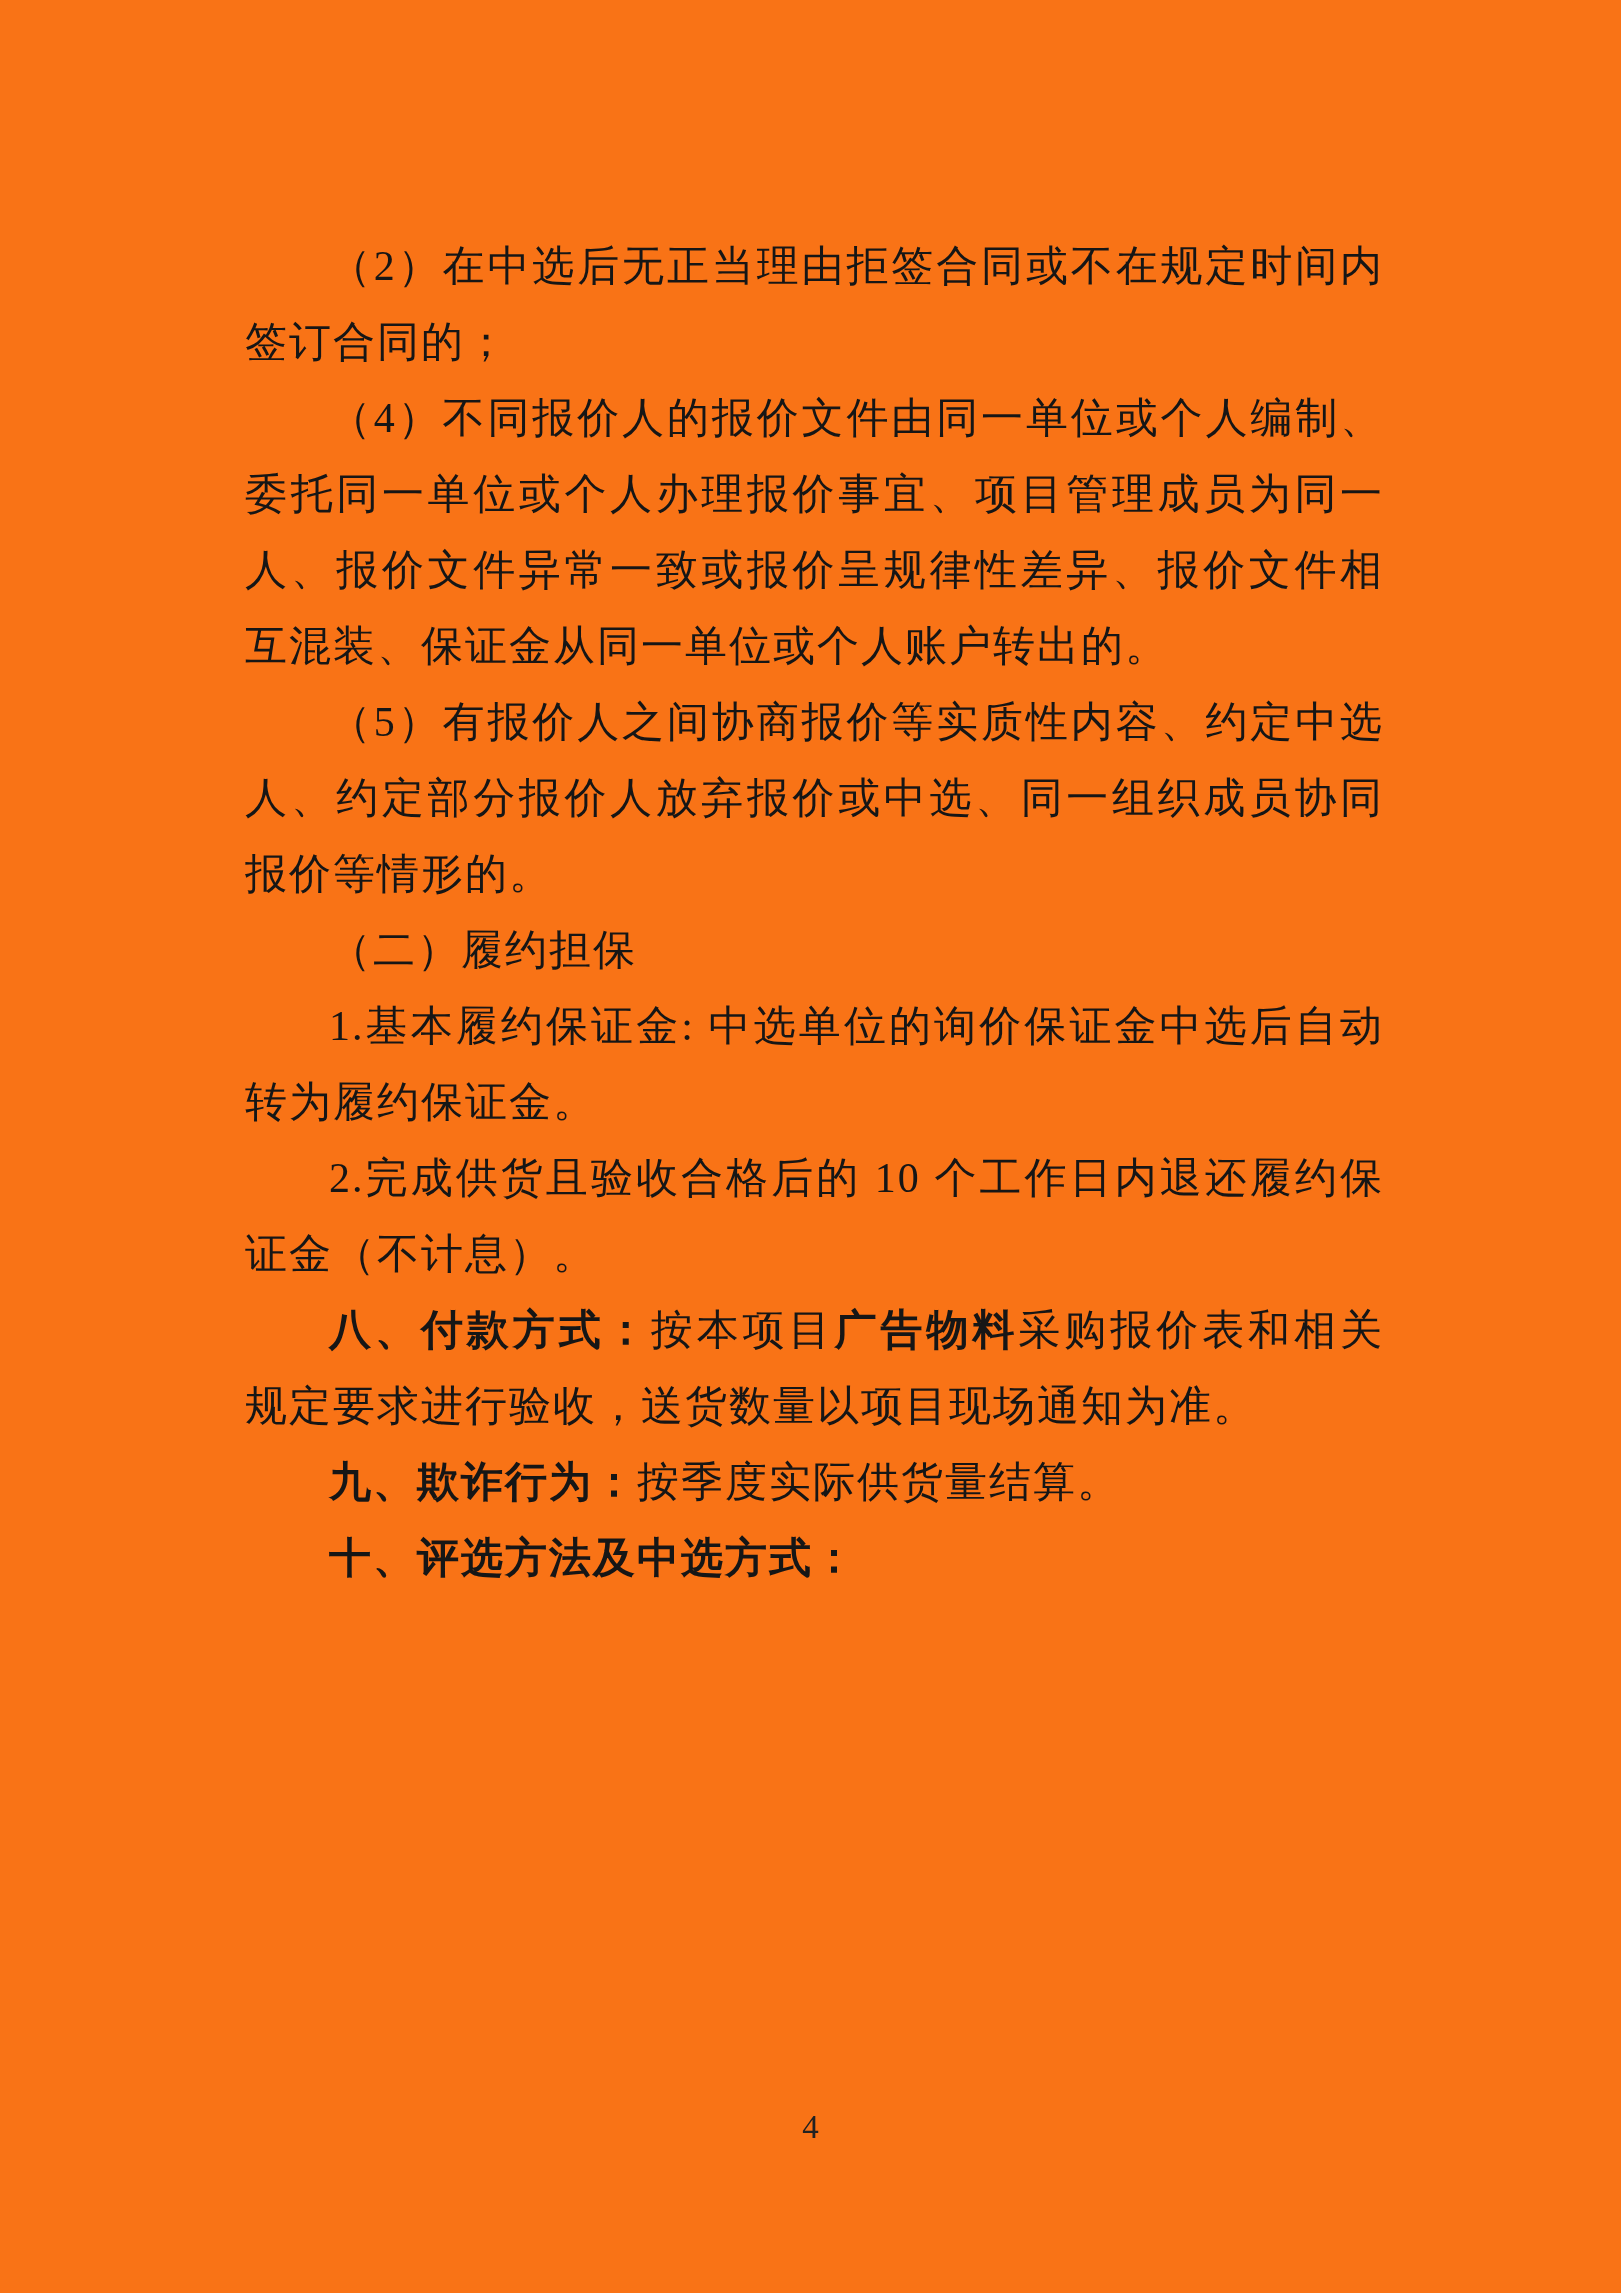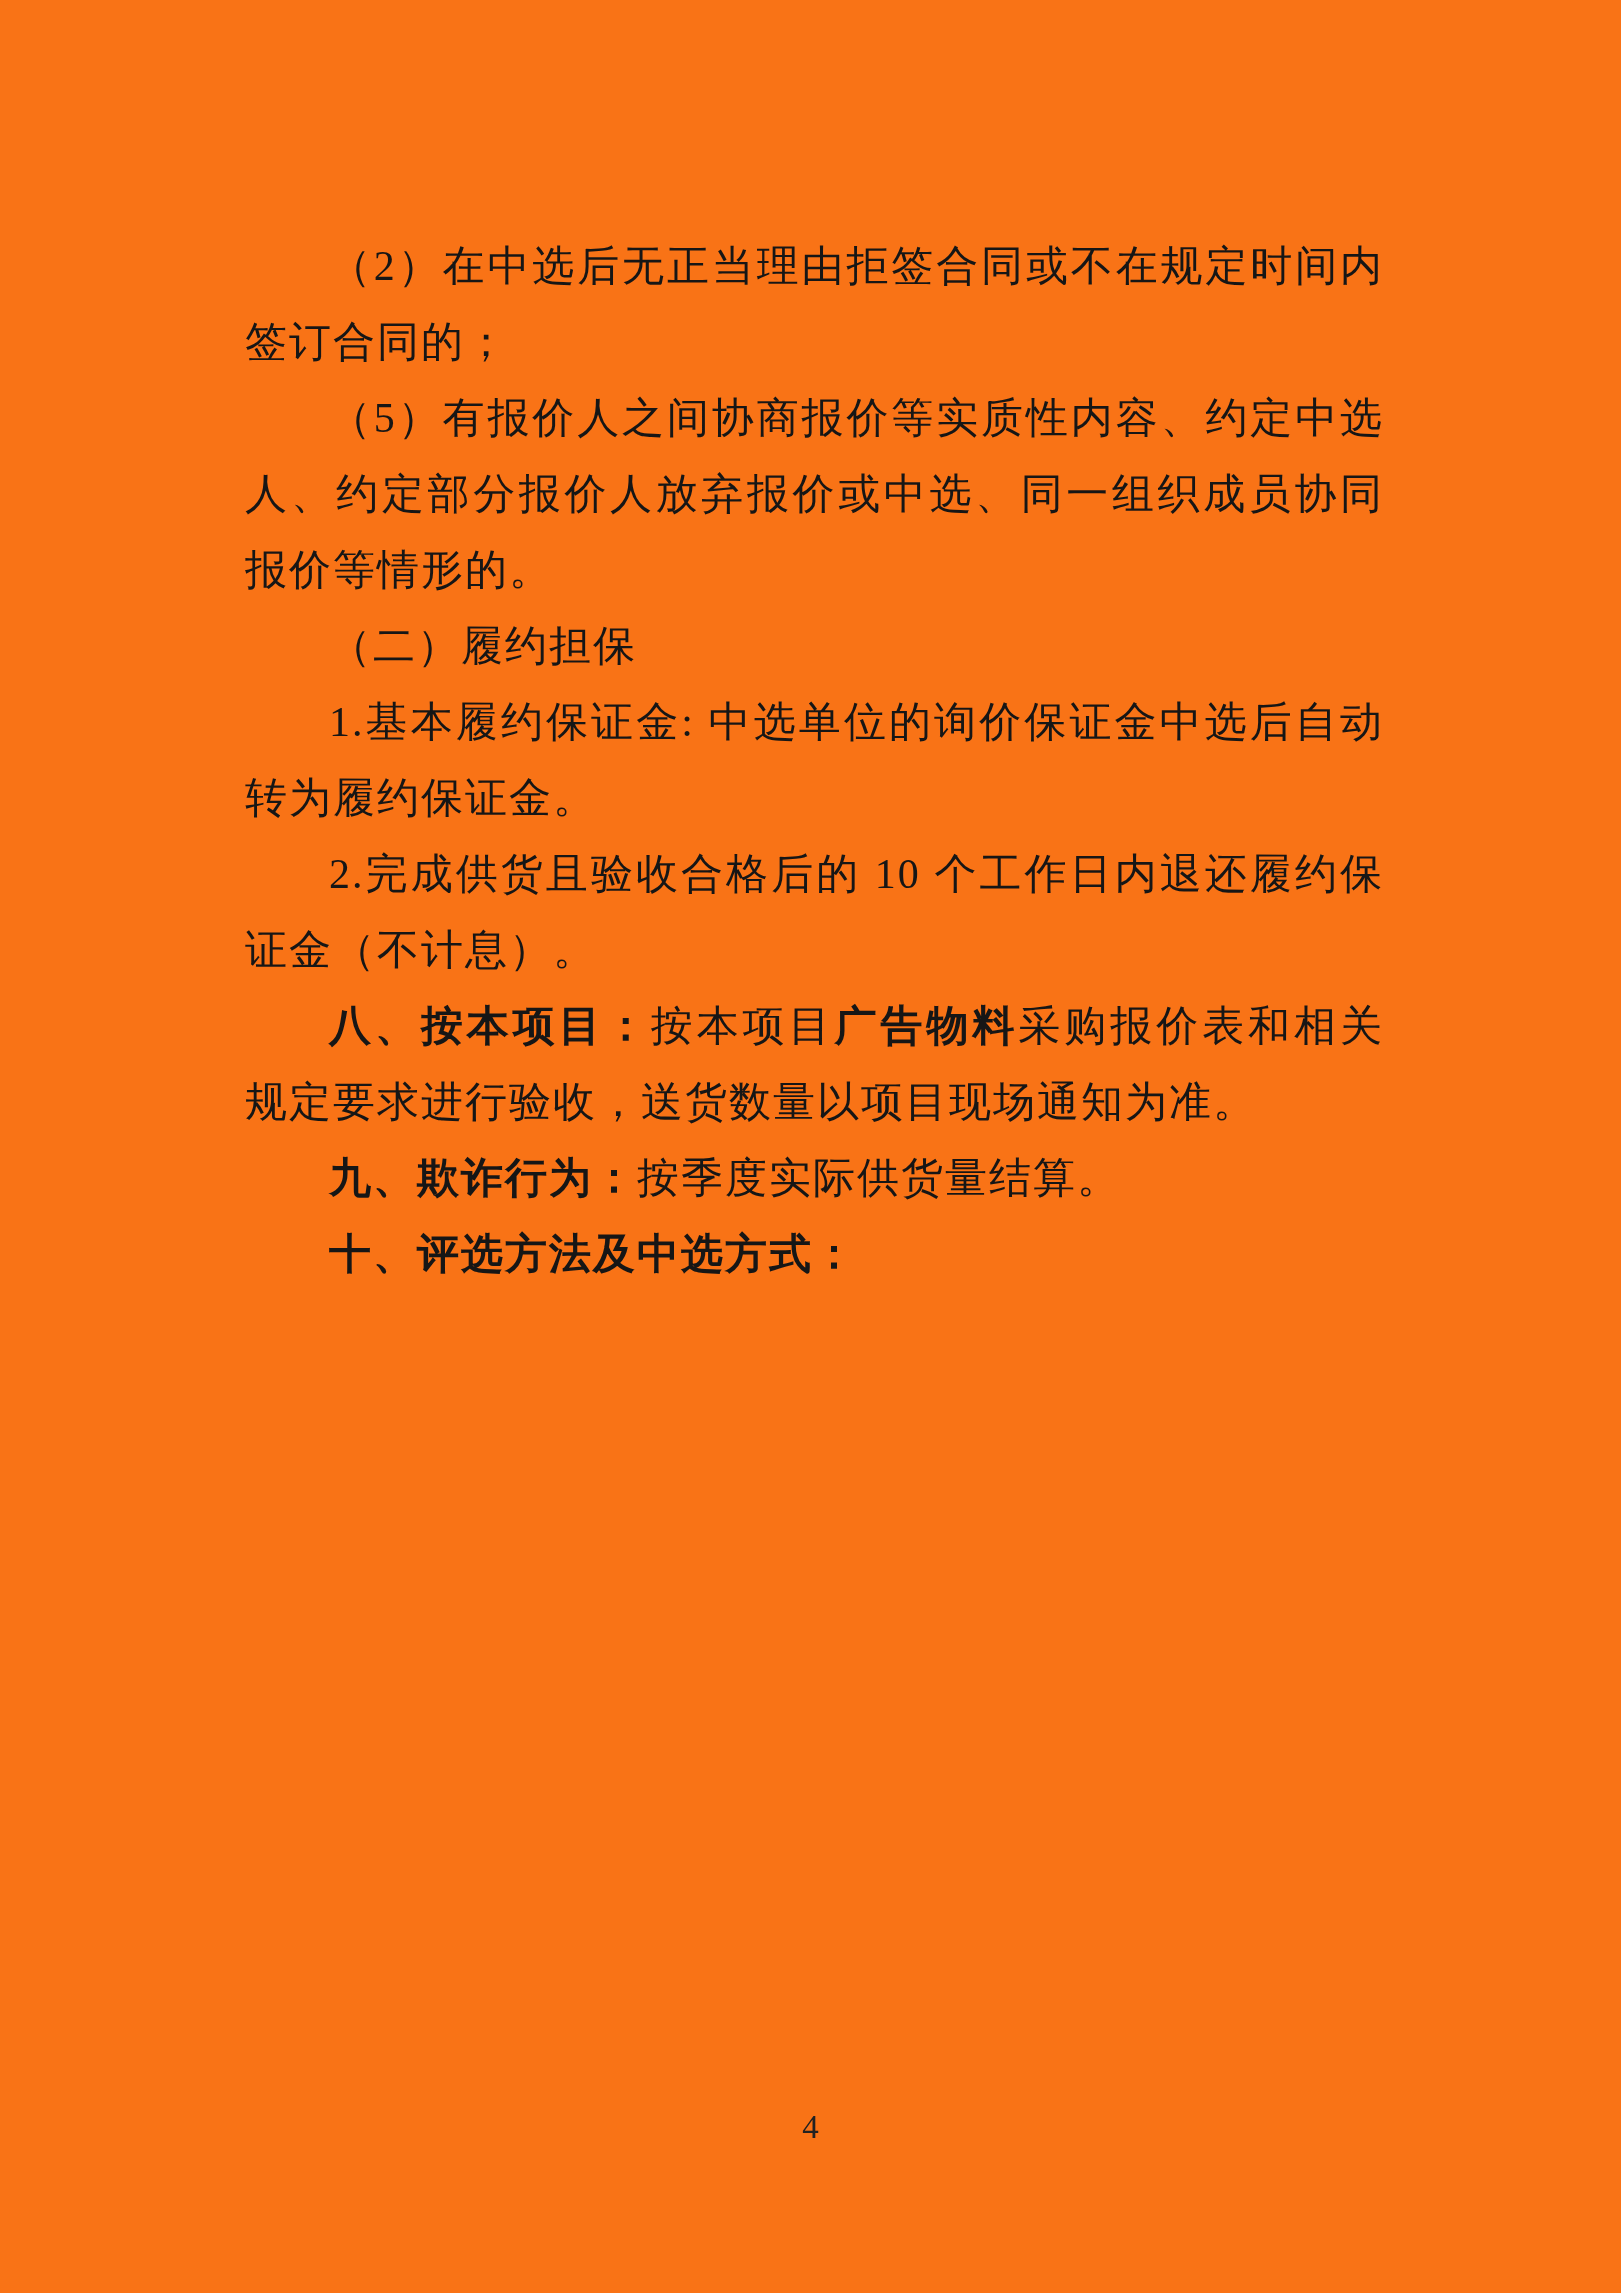--- a/index.html
+++ b/index.html
@@ -52,30 +52,31 @@
 </head>
 <body>
 
 <div class="page">
 
   <div class="content">
 
     <p class="para"><span>（2）在中选后无正当理由拒签合同或不在规定时间内签订合同的；</span></p>
 
 
+    <p class="para"><span>（4）不同报价人的报价文件由同一单位或个人编制、委托同一单位或个人办理报价事宜、项目管理成员为同一人、报价文件异常一致或报价呈规律性差异、报价文件相互混装、保证金从同一单位或个人账户转出的。</span></p>
 
     <p class="para"><span>（5）有报价人之间协商报价等实质性内容、约定中选人、约定部分报价人放弃报价或中选、同一组织成员协同报价等情形的。</span></p>
 
     <p class="para"><span>（二）履约担保</span></p>
 
     <p class="para"><span>1.基本履约保证金: 中选单位的询价保证金中选后自动转为履约保证金。</span></p>
 
     <p class="para"><span>2.完成供货且验收合格后的 10 个工作日内退还履约保证金（不计息）。</span></p>
 
-    <p class="para"><span class="b">八、按本项目：</span><span>按本项目</span><span class="b">广告物料</span><span>采购报价表和相关规定要求进行验收，送货数量以项目现场通知为准。</span></p>
+    <p class="para"><span class="b">八、付款方式：</span><span>按本项目</span><span class="b">广告物料</span><span>采购报价表和相关规定要求进行验收，送货数量以项目现场通知为准。</span></p>
 
     <p class="para"><span class="b">九、欺诈行为：</span><span>按季度实际供货量结算。</span></p>
 
     <p class="para"><span class="b">十、评选方法及中选方式：</span></p>
 
 
   </div>
 
   <div class="page-footer">
     <span class="page-number">4</span>

